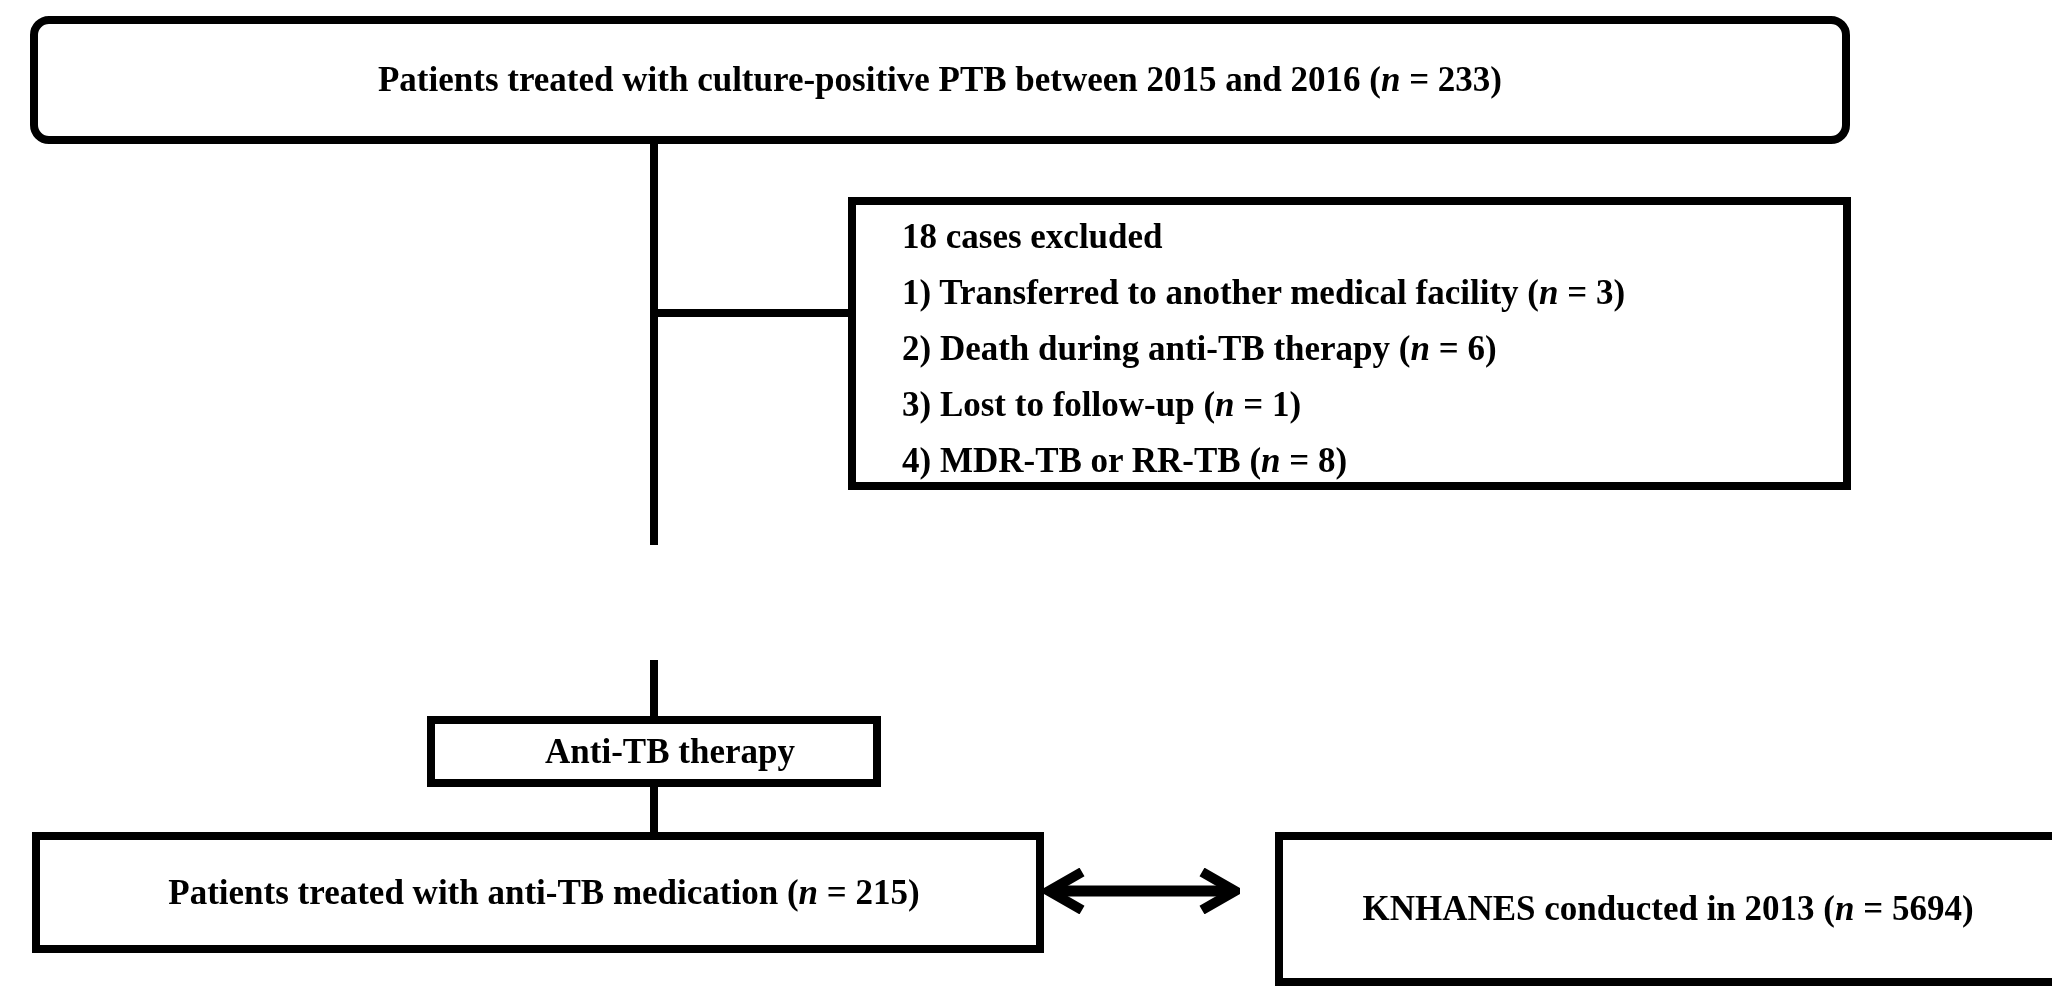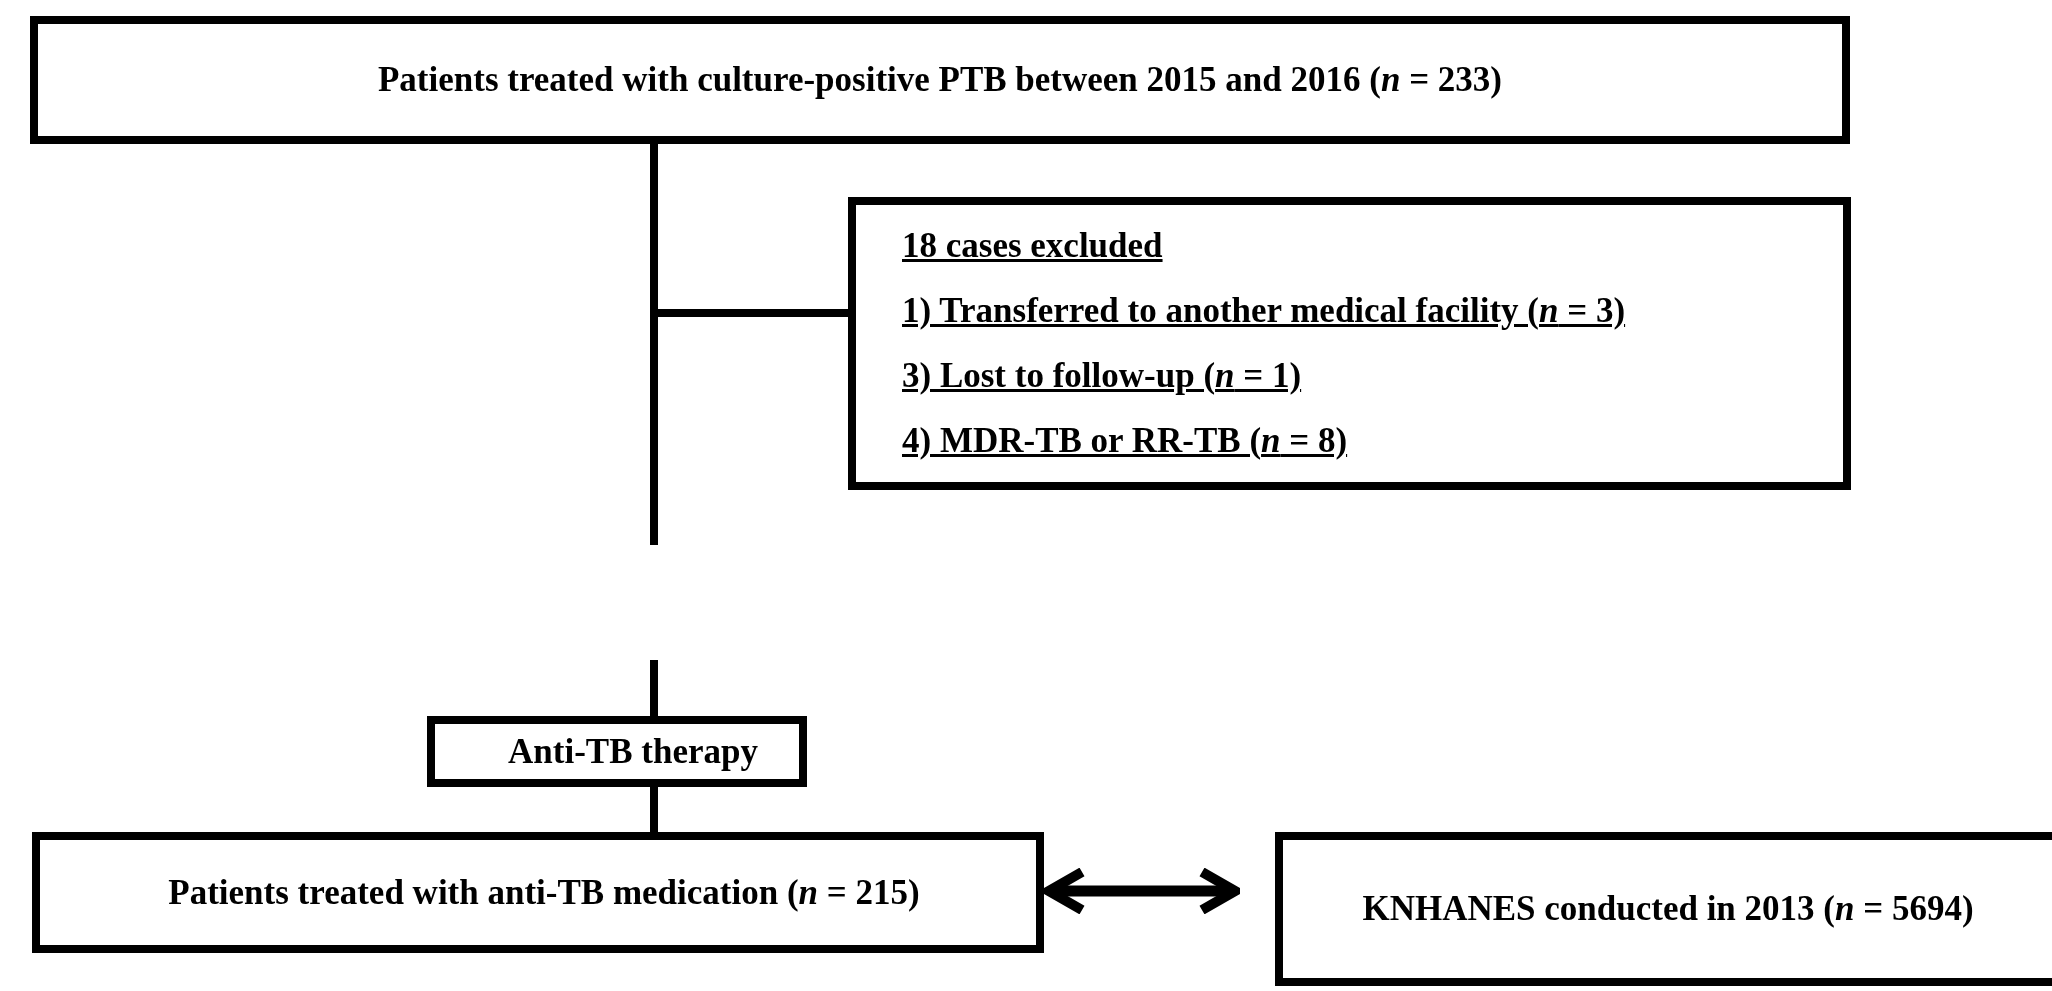--- a/index.html
+++ b/index.html
@@ -25,31 +25,30 @@
     text-align: center;
   }
   .box .line-text { white-space: nowrap; }
   .box i { font-style: italic; }
   .excluded {
     flex-direction: column;
     align-items: flex-start;
     justify-content: space-evenly;
     text-align: left;
     padding: 4px 12px 4px 46px;
-    text-decoration: underline;
   }
   .excluded .line-text { line-height: 56px; }
   .connector {
     position: absolute;
     background: #000000;
   }
-  #src-box      { left: 30px;   top: 16px;  width: 1820px; height: 128px; }
+  #src-box      { left: 30px;   top: 16px;  width: 1820px; height: 128px; border-radius: 19px; }
   #excl-box     { left: 848px;  top: 197px; width: 1003px; height: 293px; }
   #incl-box     { left: 31px;   top: 544px; width: 1222px; height: 116px; }
-  #ther-box     { left: 427px;  top: 716px; width: 380px;  height: 71px; padding-left: 32px;  }
+  #ther-box     { left: 427px;  top: 716px; width: 454px;  height: 71px; padding-left: 32px;  }
   #trt-box      { left: 32px;   top: 832px; width: 1012px; height: 121px; padding-left: 12px; }
   #knh-box      { left: 1275px; top: 832px; width: 786px;  height: 154px; }
   #v-line-1     { left: 650px;  top: 144px; width: 8px;    height: 401px; }
   #h-branch     { left: 650px;  top: 309px; width: 198px;  height: 8px;   }
   #v-line-2     { left: 650px;  top: 660px; width: 8px;    height: 57px;  }
   #v-line-3     { left: 650px;  top: 787px; width: 8px;    height: 46px;  }
   #dbl-arrow    { position: absolute; left: 1044px; top: 868px; }
 </style>
 </head>
 <body>
@@ -61,20 +60,21 @@
   <div class="connector" id="v-line-2"></div>
   <div class="connector" id="v-line-3"></div>
 
   <div class="box" id="src-box">
     <span class="line-text"><span>Patients treated with culture-positive PTB between 2015 and 2016 (</span><i>n</i><span> = 233)</span></span>
   </div>
 
   <div class="box excluded" id="excl-box">
     <span class="line-text">18 cases excluded</span>
     <span class="line-text"><span>1) Transferred to another medical facility (</span><i>n</i><span> = 3)</span></span>
+    <span class="line-text"><span>2) Death during anti-TB therapy (</span><i>n</i><span> = 6)</span></span>
     <span class="line-text"><span>3) Lost to follow-up (</span><i>n</i><span> = 1)</span></span>
     <span class="line-text"><span>4) MDR-TB or RR-TB (</span><i>n</i><span> = 8)</span></span>
   </div>
 
 
   <div class="box" id="ther-box">
     <span class="line-text">Anti-TB therapy</span>
   </div>
 
   <div class="box" id="trt-box">

